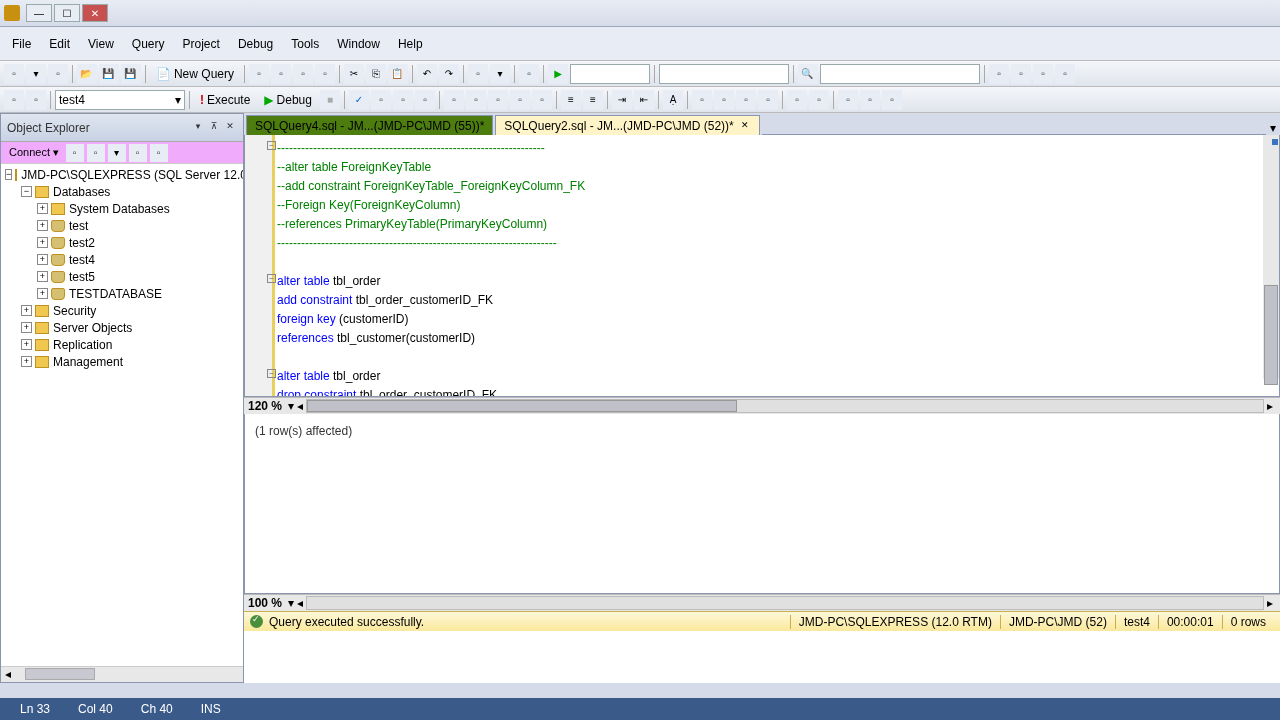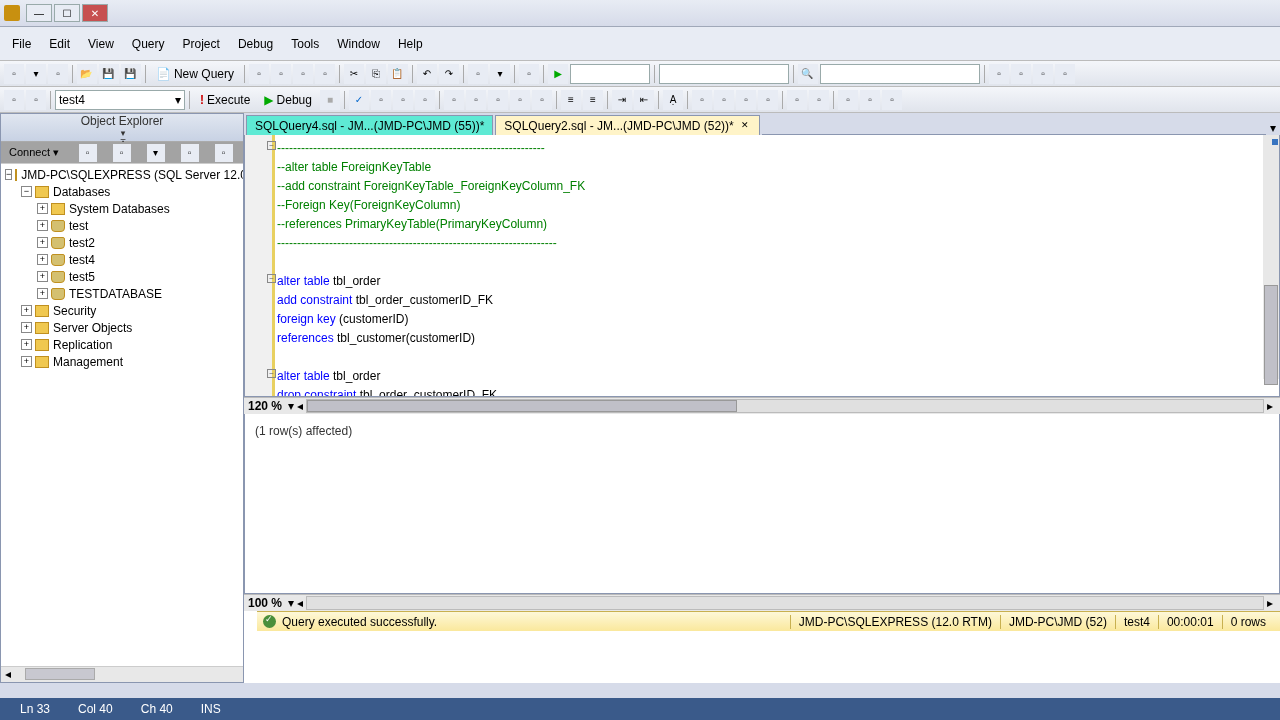--- a/index.html
+++ b/index.html
@@ -23,38 +23,38 @@
 
 .toolbar2 { height: 26px; background: linear-gradient(#f4f6fa, #e0e4ec); display: flex; align-items: center; padding: 0 4px; gap: 2px; border-bottom: 1px solid #bbb; }
 .db-combo { width: 130px; height: 20px; border: 1px solid #9aa; background: #fff; padding: 0 3px; display: flex; align-items: center; }
 .exec-btn { padding: 2px 6px; display: flex; align-items: center; gap: 3px; }
 .exec-icon { color: #c00; font-weight: bold; }
 .debug-icon { color: #0a0; }
 
 .main-area { display: flex; height: 570px; }
 
 .obj-explorer { width: 244px; background: #fff; border: 1px solid #8a96b0; display: flex; flex-direction: column; }
-.oe-header { height: 28px; background: linear-gradient(#e0e6f0, #c8d2e4); display: flex; align-items: center; padding: 0 6px; font-size: 11px; color: #333; border-bottom: 1px solid #aaa; flex-direction: column; }
+.oe-header { height: 28px; background: linear-gradient(#e0e6f0, #c8d2e4); display: flex; align-items: center; padding: 0 6px; font-size: 11px; color: #333; border-bottom: 1px solid #aaa; }
 .oe-header-title { flex: 1; }
 .oe-hbtn { width: 14px; height: 14px; margin-left: 2px; font-size: 9px; text-align: center; }
-.oe-toolbar { height: 22px; background: #a3a3a3; display: flex; align-items: center; padding: 0 4px; gap: 16px; border-bottom: 1px solid #ccc; }
+.oe-toolbar { height: 22px; background: #f0abfc; display: flex; align-items: center; padding: 0 4px; gap: 3px; border-bottom: 1px solid #ccc; }
 .oe-connect { padding: 1px 4px; font-size: 11px; }
 .oe-tbtn { width: 18px; height: 18px; background: #e8ecf4; border: 1px solid transparent; font-size: 10px; display: inline-flex; align-items: center; justify-content: center; }
 .oe-tree { flex: 1; overflow: auto; padding: 2px; font-size: 11px; }
 .tree-node { display: flex; align-items: center; height: 17px; white-space: nowrap; }
 .tree-exp { width: 11px; height: 11px; border: 1px solid #888; font-size: 9px; line-height: 9px; text-align: center; margin-right: 3px; }
 .tree-icon { width: 14px; height: 12px; background: #f0c850; border: 1px solid #c09020; margin-right: 4px; }
 .tree-icon.db { background: #d4c070; border-radius: 2px 2px 4px 4px; }
 .tree-icon.srv { background: #a8c8a0; }
 .oe-scroll { height: 16px; background: #e8e8e8; border-top: 1px solid #ccc; display: flex; }
 .oe-scroll-thumb { width: 70px; height: 12px; background: #c8c8d0; border: 1px solid #aaa; margin: 1px 0 0 10px; }
 
 .editor-area { flex: 1; display: flex; flex-direction: column; background: #fff; }
 .tabs { height: 22px; display: flex; align-items: flex-end; background: #d6dbe9; padding-left: 2px; }
-.tab { height: 20px; padding: 2px 8px; background: #5eead4; border: 1px solid #8a96b0; border-bottom: none; margin-right: 2px; display: flex; align-items: center; gap: 5px; font-size: 11px; }
+.tab { height: 20px; padding: 2px 8px; background: #4d7c0f; border: 1px solid #8a96b0; border-bottom: none; margin-right: 2px; display: flex; align-items: center; gap: 5px; font-size: 11px; }
 .tab.active { background: #fff4c8; }
 .tab-close { width: 12px; height: 12px; font-size: 9px; text-align: center; }
 .tabs-end { flex:1; border-bottom: 1px solid #8a96b0; }
 .tabs-drop { width: 14px; text-align: center; }
 
 .code-editor { flex: 1; display: flex; position: relative; background: #fff; border: 1px solid #8a96b0; border-top: none; }
 .gutter { width: 30px; background: #f0f0f0; border-right: 3px solid #e8d060; }
 .code-content { flex: 1; font-family: Consolas, monospace; font-size: 13px; line-height: 19px; padding: 4px 2px; white-space: pre; overflow: hidden; }
 .cm { color: #008000; }
 .kw { color: #0000ff; }
@@ -65,21 +65,21 @@
 .zoom-val { width: 40px; font-weight: bold; }
 .hscroll { flex: 1; height: 14px; background: #e0e0e0; border: 1px solid #bbb; position: relative; }
 .hscroll-thumb { position: absolute; left: 0; width: 430px; height: 12px; background: #c0c0c8; border: 1px solid #999; }
 
 .results-tabs { height: 20px; display: flex; align-items: flex-end; background: #e8ecf4; border-top: 1px solid #bbb; }
 .rtab { padding: 2px 10px; background: #fff; border: 1px solid #999; border-bottom: none; font-size: 11px; display: flex; align-items: center; gap: 4px; }
 .rtab-icon { width: 12px; height: 12px; background: #d0e0f0; border: 1px solid #8af; }
 
 .messages-pane { height: 180px; background: #fff; border: 1px solid #8a96b0; border-top: none; padding: 10px; font-family: Consolas, monospace; font-size: 12px; color: #333; }
 
-.status-bar { height: 20px; background: linear-gradient(#fef8d8, #fae89c); border-top: 1px solid #c8b050; display: flex; align-items: center; padding: 0 6px; font-size: 11px; margin-left: 13px; }
+.status-bar { height: 20px; background: linear-gradient(#fef8d8, #fae89c); border-top: 1px solid #c8b050; display: flex; align-items: center; padding: 0 6px; font-size: 11px; }
 .status-icon { width: 13px; height: 13px; background: #4a8f3a; border-radius: 50%; margin-right: 6px; position: relative; }
 .status-icon::after { content: "✓"; color: #fff; font-size: 9px; position: absolute; left: 2px; top: -1px; }
 .status-text { flex: 1; }
 .status-cell { padding: 0 8px; border-left: 1px solid #c8b050; }
 
 .footer-bar { height: 22px; background: #3a5a8a; color: #fff; display: flex; align-items: center; padding: 0 6px; font-size: 11px; position: absolute; bottom: 0; left: 0; right: 0; }
 .footer-left { flex: 1; }
 .footer-cell { padding: 0 14px; }
 
 .vscroll { position: absolute; right: 0; top: 0; bottom: 17px; width: 16px; background: #e8e8e8; }

